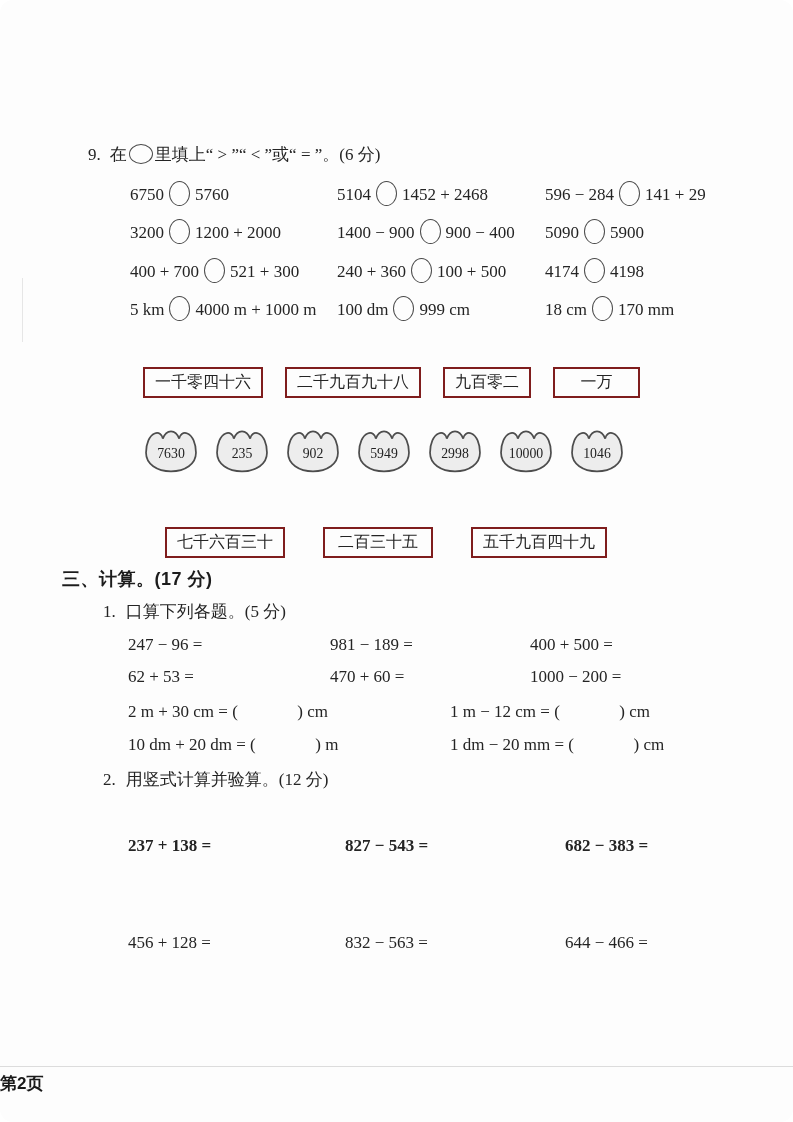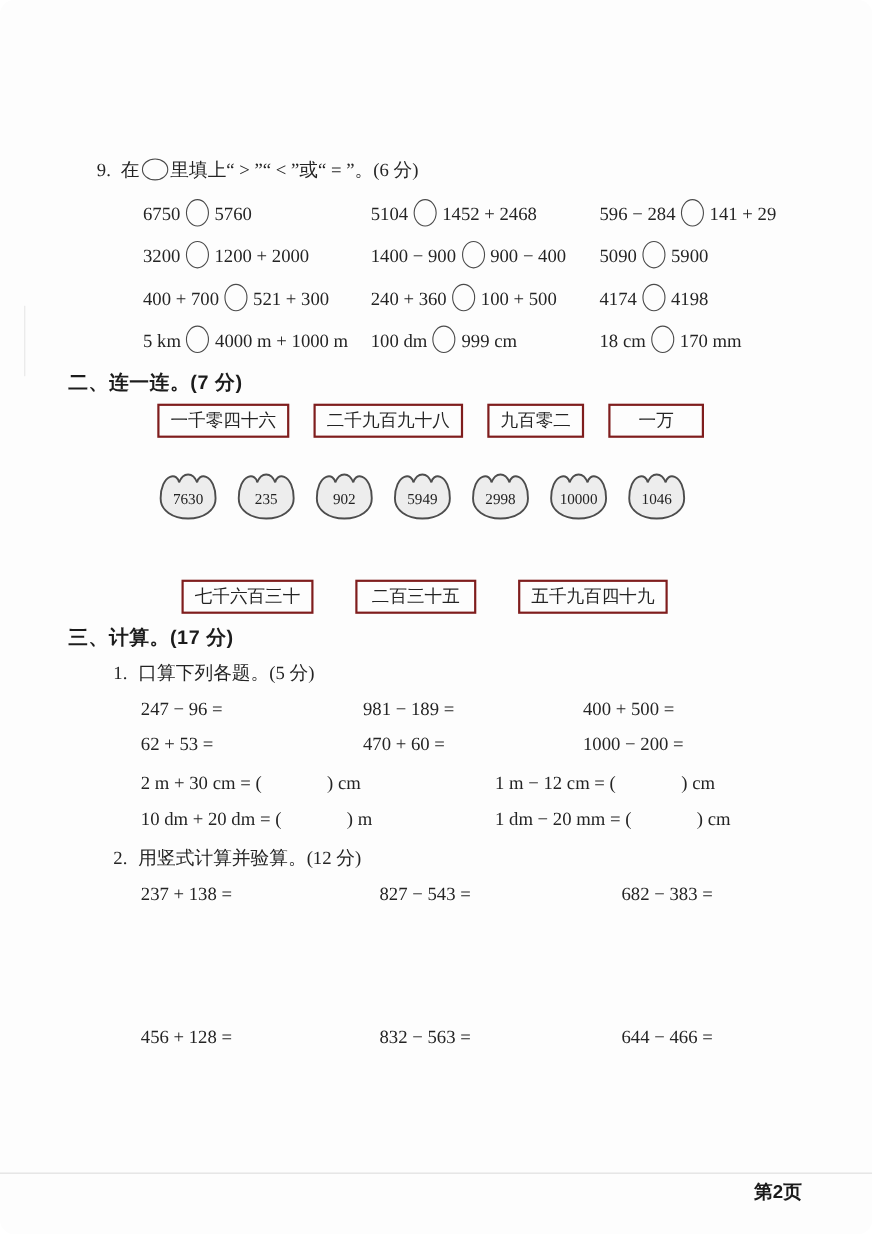--- a/index.html
+++ b/index.html
@@ -46,21 +46,21 @@
     font-size:17px; white-space:nowrap;
   }
   .calc-row.oral { grid-template-columns:202px 200px 1fr; }
   .calc-row.units { grid-template-columns:322px 1fr; white-space:pre; }
   .calc-row.vertical { grid-template-columns:217px 220px 1fr; }
   .footer-line {
     position:absolute; left:0; top:1066px; width:793px; height:0;
     border-top:1px solid #dcdcdc;
   }
   .footer-text {
-    position:absolute; top:1072px; left:0; width:729px; text-align:right;
+    position:absolute; top:1072px; left:0; width:729px; text-align:left;
     font-family:"Liberation Sans", sans-serif; font-weight:bold; font-size:17px;
     color:#1a1a1a;
   }
   .artifact-line {
     position:absolute; left:22px; top:278px; width:1px; height:64px;
     background:#e6e6e6;
   }
 </style>
 </head>
 <body>
@@ -87,21 +87,20 @@
     <span><span>400 + 700</span><span class="circle"></span><span>521 + 300</span></span>
     <span><span>240 + 360</span><span class="circle"></span><span>100 + 500</span></span>
     <span><span>4174</span><span class="circle"></span><span>4198</span></span>
   </div>
   <div class="cmp-row" style="top:296px;">
     <span><span>5 km</span><span class="circle"></span><span>4000 m + 1000 m</span></span>
     <span><span>100 dm</span><span class="circle"></span><span>999 cm</span></span>
     <span><span>18 cm</span><span class="circle"></span><span>170 mm</span></span>
   </div>
 
-  <div class="abs sec-heading" style="left:62px; top:336px;">二、连一连。(7 分)</div>
 
   <div class="boxes-row" style="left:143px; top:367px; gap:22px;">
     <div class="wbox" style="min-width:109px;">一千零四十六</div>
     <div class="wbox" style="min-width:125px;">二千九百九十八</div>
     <div class="wbox" style="min-width:88px;">九百零二</div>
     <div class="wbox" style="min-width:87px;text-align:center;">一万</div>
   </div>
 
   <div class="tulip-row" style="left:140px; top:426px;">
     <svg class="tulip-svg" width="62" height="52" viewBox="0 0 72 58">
@@ -163,21 +162,21 @@
   </div>
   <div class="calc-row units" style="top:735px;">
     <span>10 dm + 20 dm = (              ) m</span>
     <span>1 dm − 20 mm = (              ) cm</span>
   </div>
 
   <div class="abs sub-label" style="left:103px; top:768px;">
     <span class="qnum">2.</span><span>用竖式计算并验算。(12 分)</span>
   </div>
 
-  <div class="calc-row vertical" style="top:803px;">
+  <div class="calc-row vertical" style="top:836px;font-weight:bold;">
     <span>237 + 138 =</span>
     <span>827 − 543 =</span>
     <span>682 − 383 =</span>
   </div>
   <div class="calc-row vertical" style="top:933px;">
     <span>456 + 128 =</span>
     <span>832 − 563 =</span>
     <span>644 − 466 =</span>
   </div>
 

